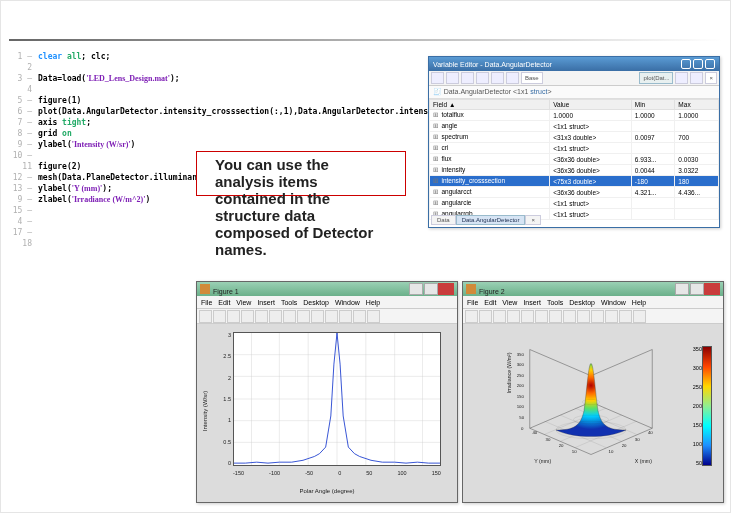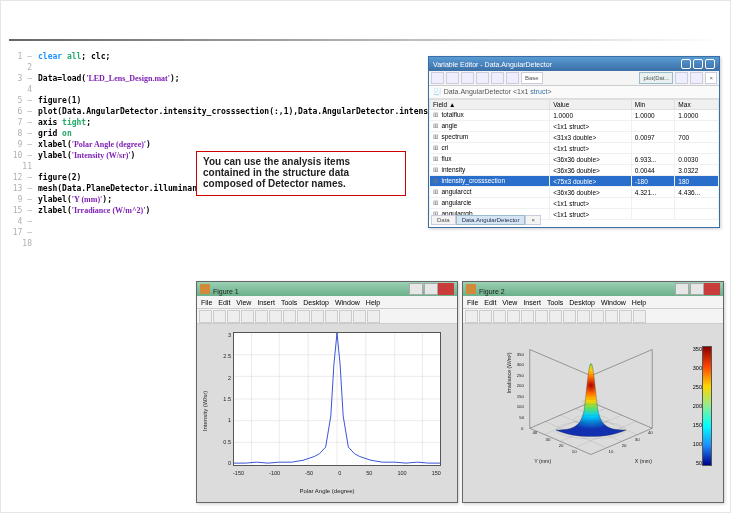--- a/index.html
+++ b/index.html
@@ -65,22 +65,22 @@
   .arg { color: #2a6; }
 
   
   .callout {
     position: absolute;
     left: 195px;
     top: 150px;
     width: 210px;
     height: 45px;
     border: 1px solid #c00;
-    padding: 4px 6px;
-    font-size: 10px;
+    padding: 4px 18px;
+    font-size: 15px;
     font-weight: 600;
     color: #222;
     background: #fff;
     box-sizing: border-box;
   }
 
   
   .var-editor {
     position: absolute;
     right: 10px;
@@ -256,21 +256,20 @@
       </div>
     <div class="code" id="codebody">
         <div class="line"><span class="kw">clear </span><span class="arg">all</span><span>; clc;</span></div>
         <div class="line"></div>
         <div class="line"><span>Data=load(</span><span class="str">'LED_Lens_Design.mat'</span><span>);</span></div>
         <div class="line"></div>
         <div class="line"><span>figure(1)</span></div>
         <div class="line"><span>plot(Data.AngularDetector.intensity_crosssection(:,1),Data.AngularDetector.intensity_crosssection(:,2))</span></div>
         <div class="line"><span>axis </span><span class="arg">tight</span><span>;</span></div>
         <div class="line"><span>grid </span><span class="arg">on</span></div>
-        <div class="line"><span>xlabel(</span><span class="str">'Polar Angle (degree)'</span><span>)</span></div>
         <div class="line"><span>ylabel(</span><span class="str">'Intensity (W/sr)'</span><span>)</span></div>
         <div class="line"></div>
         <div class="line"><span>figure(2)</span></div>
         <div class="line"><span>mesh(Data.PlaneDetector.illuminance)</span></div>
         <div class="line"><span>ylabel(</span><span class="str">'Y (mm)'</span><span>);</span></div>
         <div class="line"><span>zlabel(</span><span class="str">'Irradiance (W/m^2)'</span><span>)</span></div>
         <div class="line"></div>
       </div>
   </div>
 

